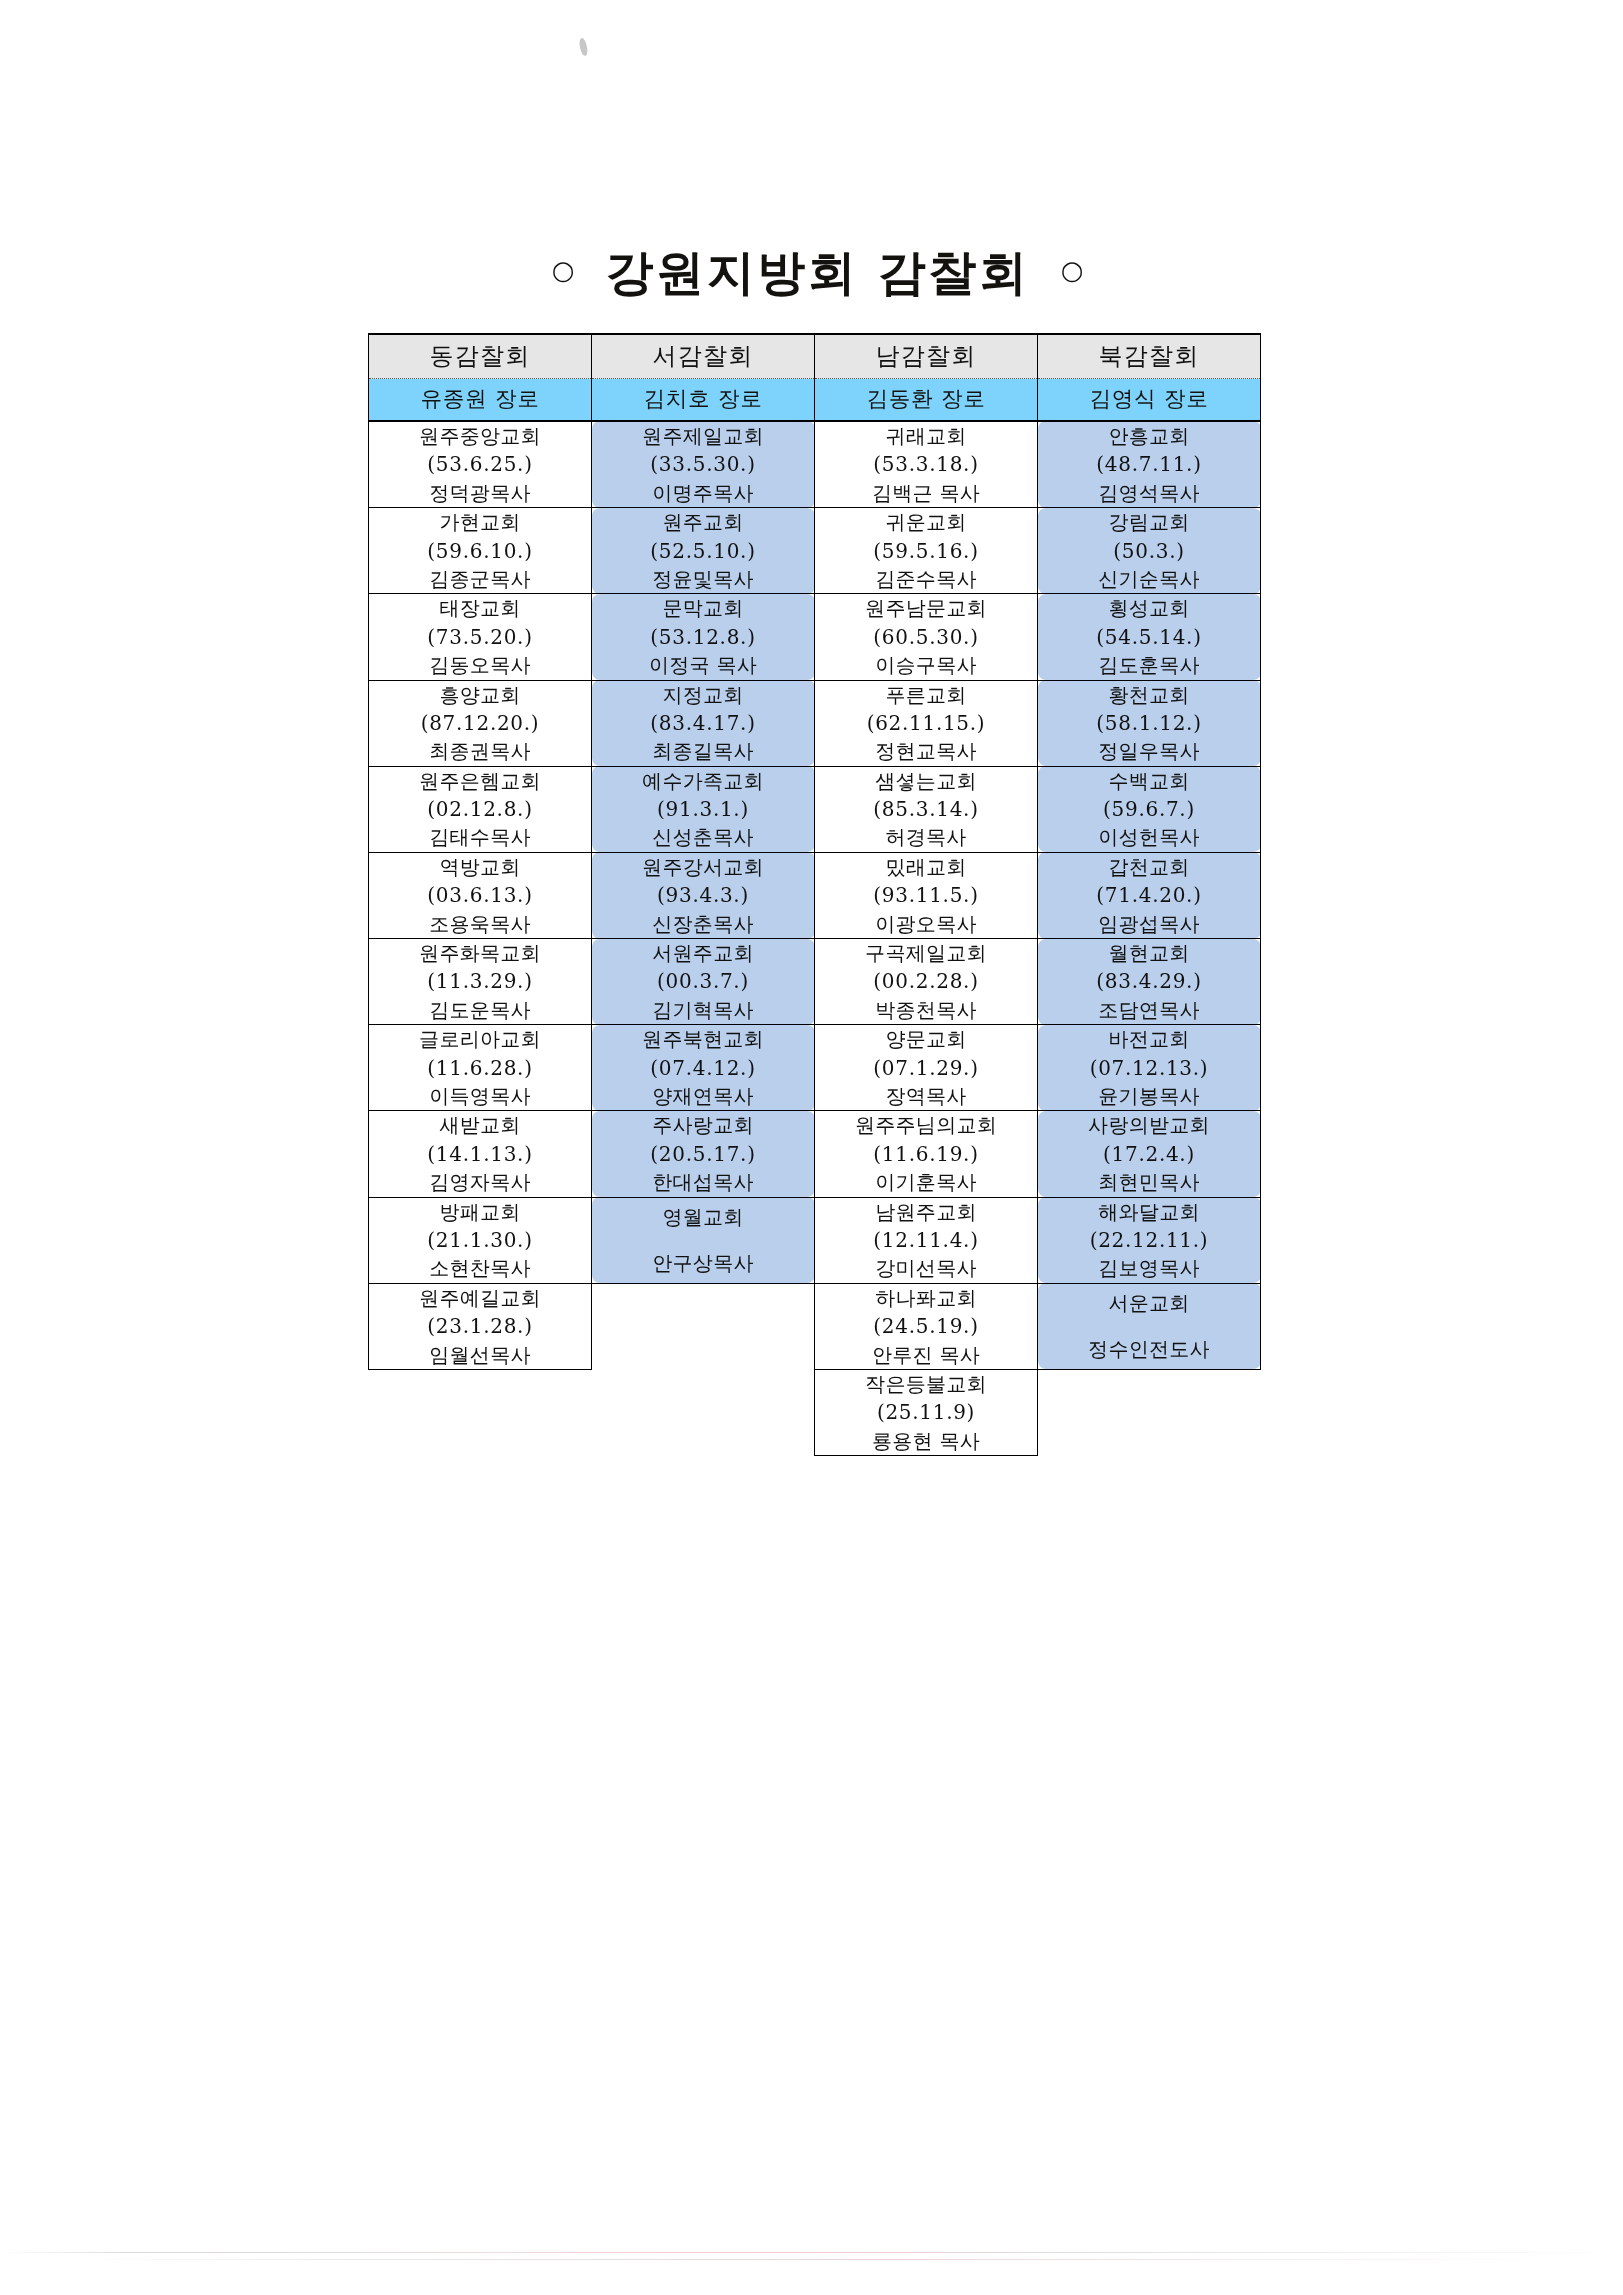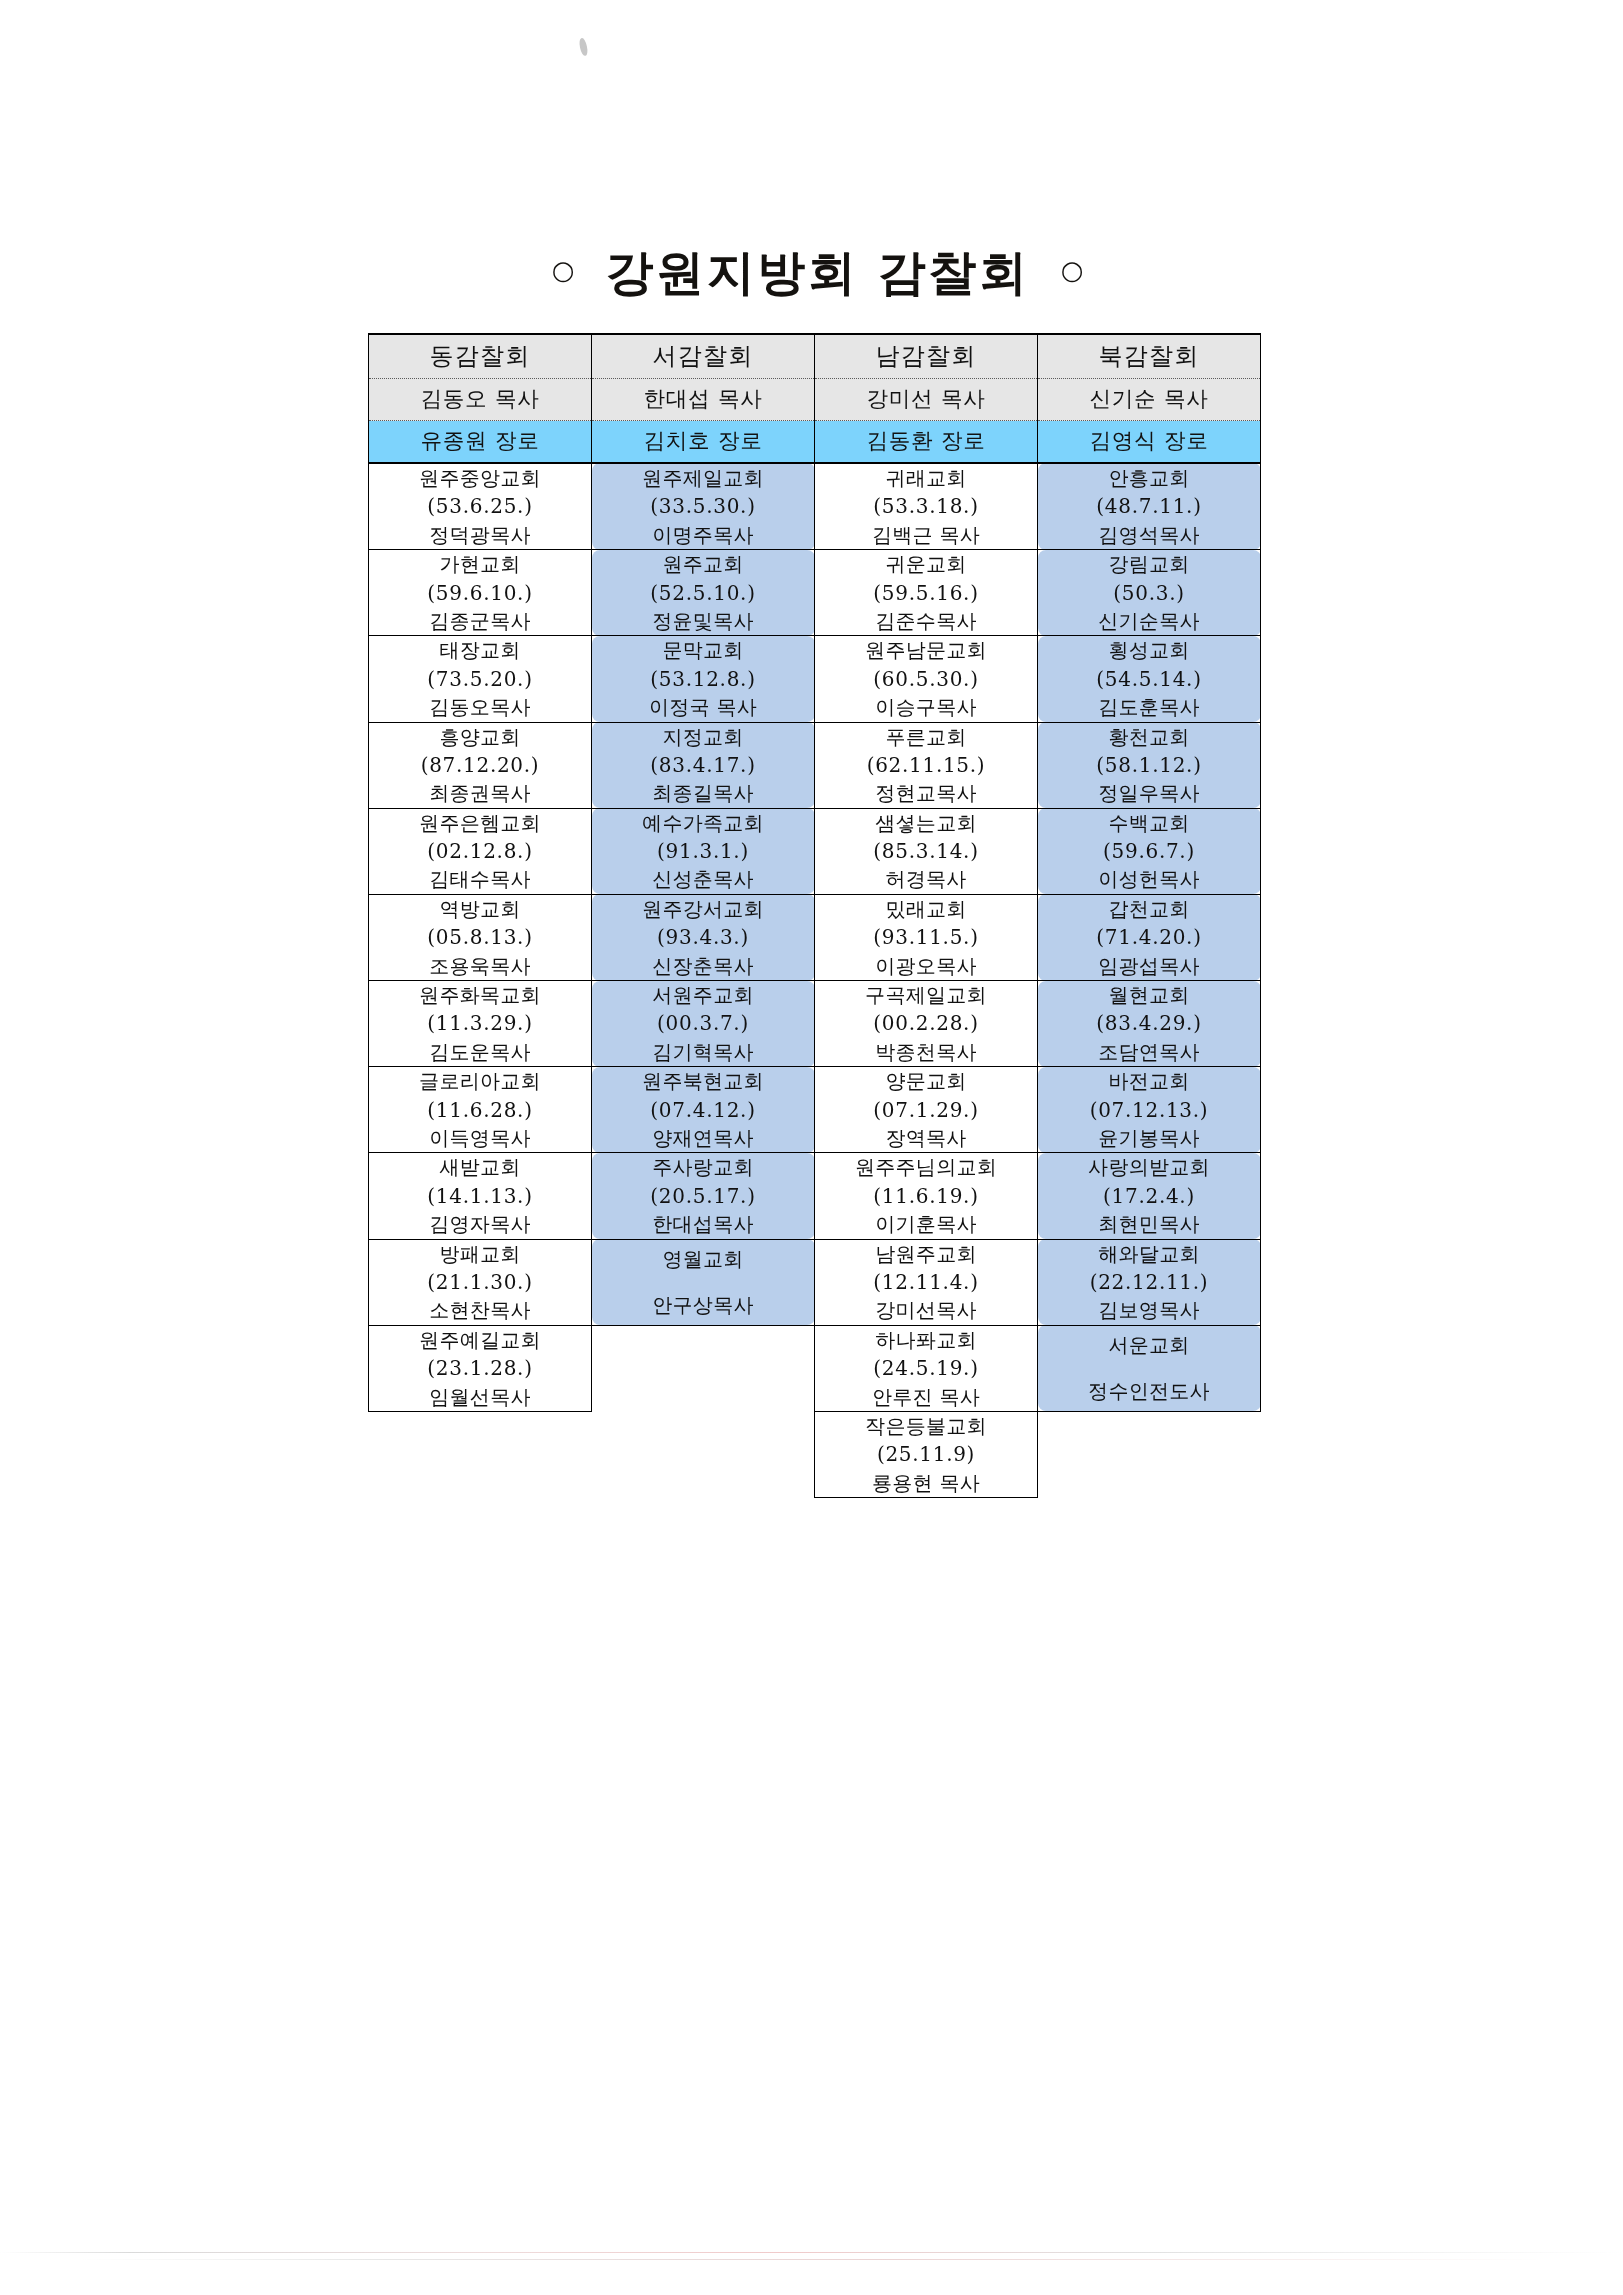--- a/index.html
+++ b/index.html
@@ -165,26 +165,20 @@
         <col>
         <col>
       </colgroup>
     <tbody id="tbody">
         <tr class="hdr-title">
           <td>동감찰회</td>
           <td>서감찰회</td>
           <td>남감찰회</td>
           <td>북감찰회</td>
         </tr>
-        <tr class="hdr-sub">
-          <td>김동오 목사</td>
-          <td>한대섭 목사</td>
-          <td>강미선 목사</td>
-          <td>신기순 목사</td>
-        </tr>
         <tr class="hdr-sub2">
           <td>유종원 장로</td>
           <td>김치호 장로</td>
           <td>김동환 장로</td>
           <td>김영식 장로</td>
         </tr>
         <tr class="body-row">
           <td class="cell">
             <div class="cell-inner">
               <span class="ln ln-name">원주중앙교회</span>
@@ -331,21 +325,21 @@
               <span class="ln ln-name">수백교회</span>
               <span class="ln ln-date">(59.6.7.)</span>
               <span class="ln ln-pastor">이성헌목사</span>
             </div>
           </td>
         </tr>
         <tr class="body-row">
           <td class="cell">
             <div class="cell-inner">
               <span class="ln ln-name">역방교회</span>
-              <span class="ln ln-date">(05.8.13.)</span>
+              <span class="ln ln-date">(03.6.13.)</span>
               <span class="ln ln-pastor">조용욱목사</span>
             </div>
           </td>
           <td class="cell fill">
             <div class="cell-inner">
               <span class="ln ln-name">원주강서교회</span>
               <span class="ln ln-date">(93.4.3.)</span>
               <span class="ln ln-pastor">신장춘목사</span>
             </div>
           </td>

